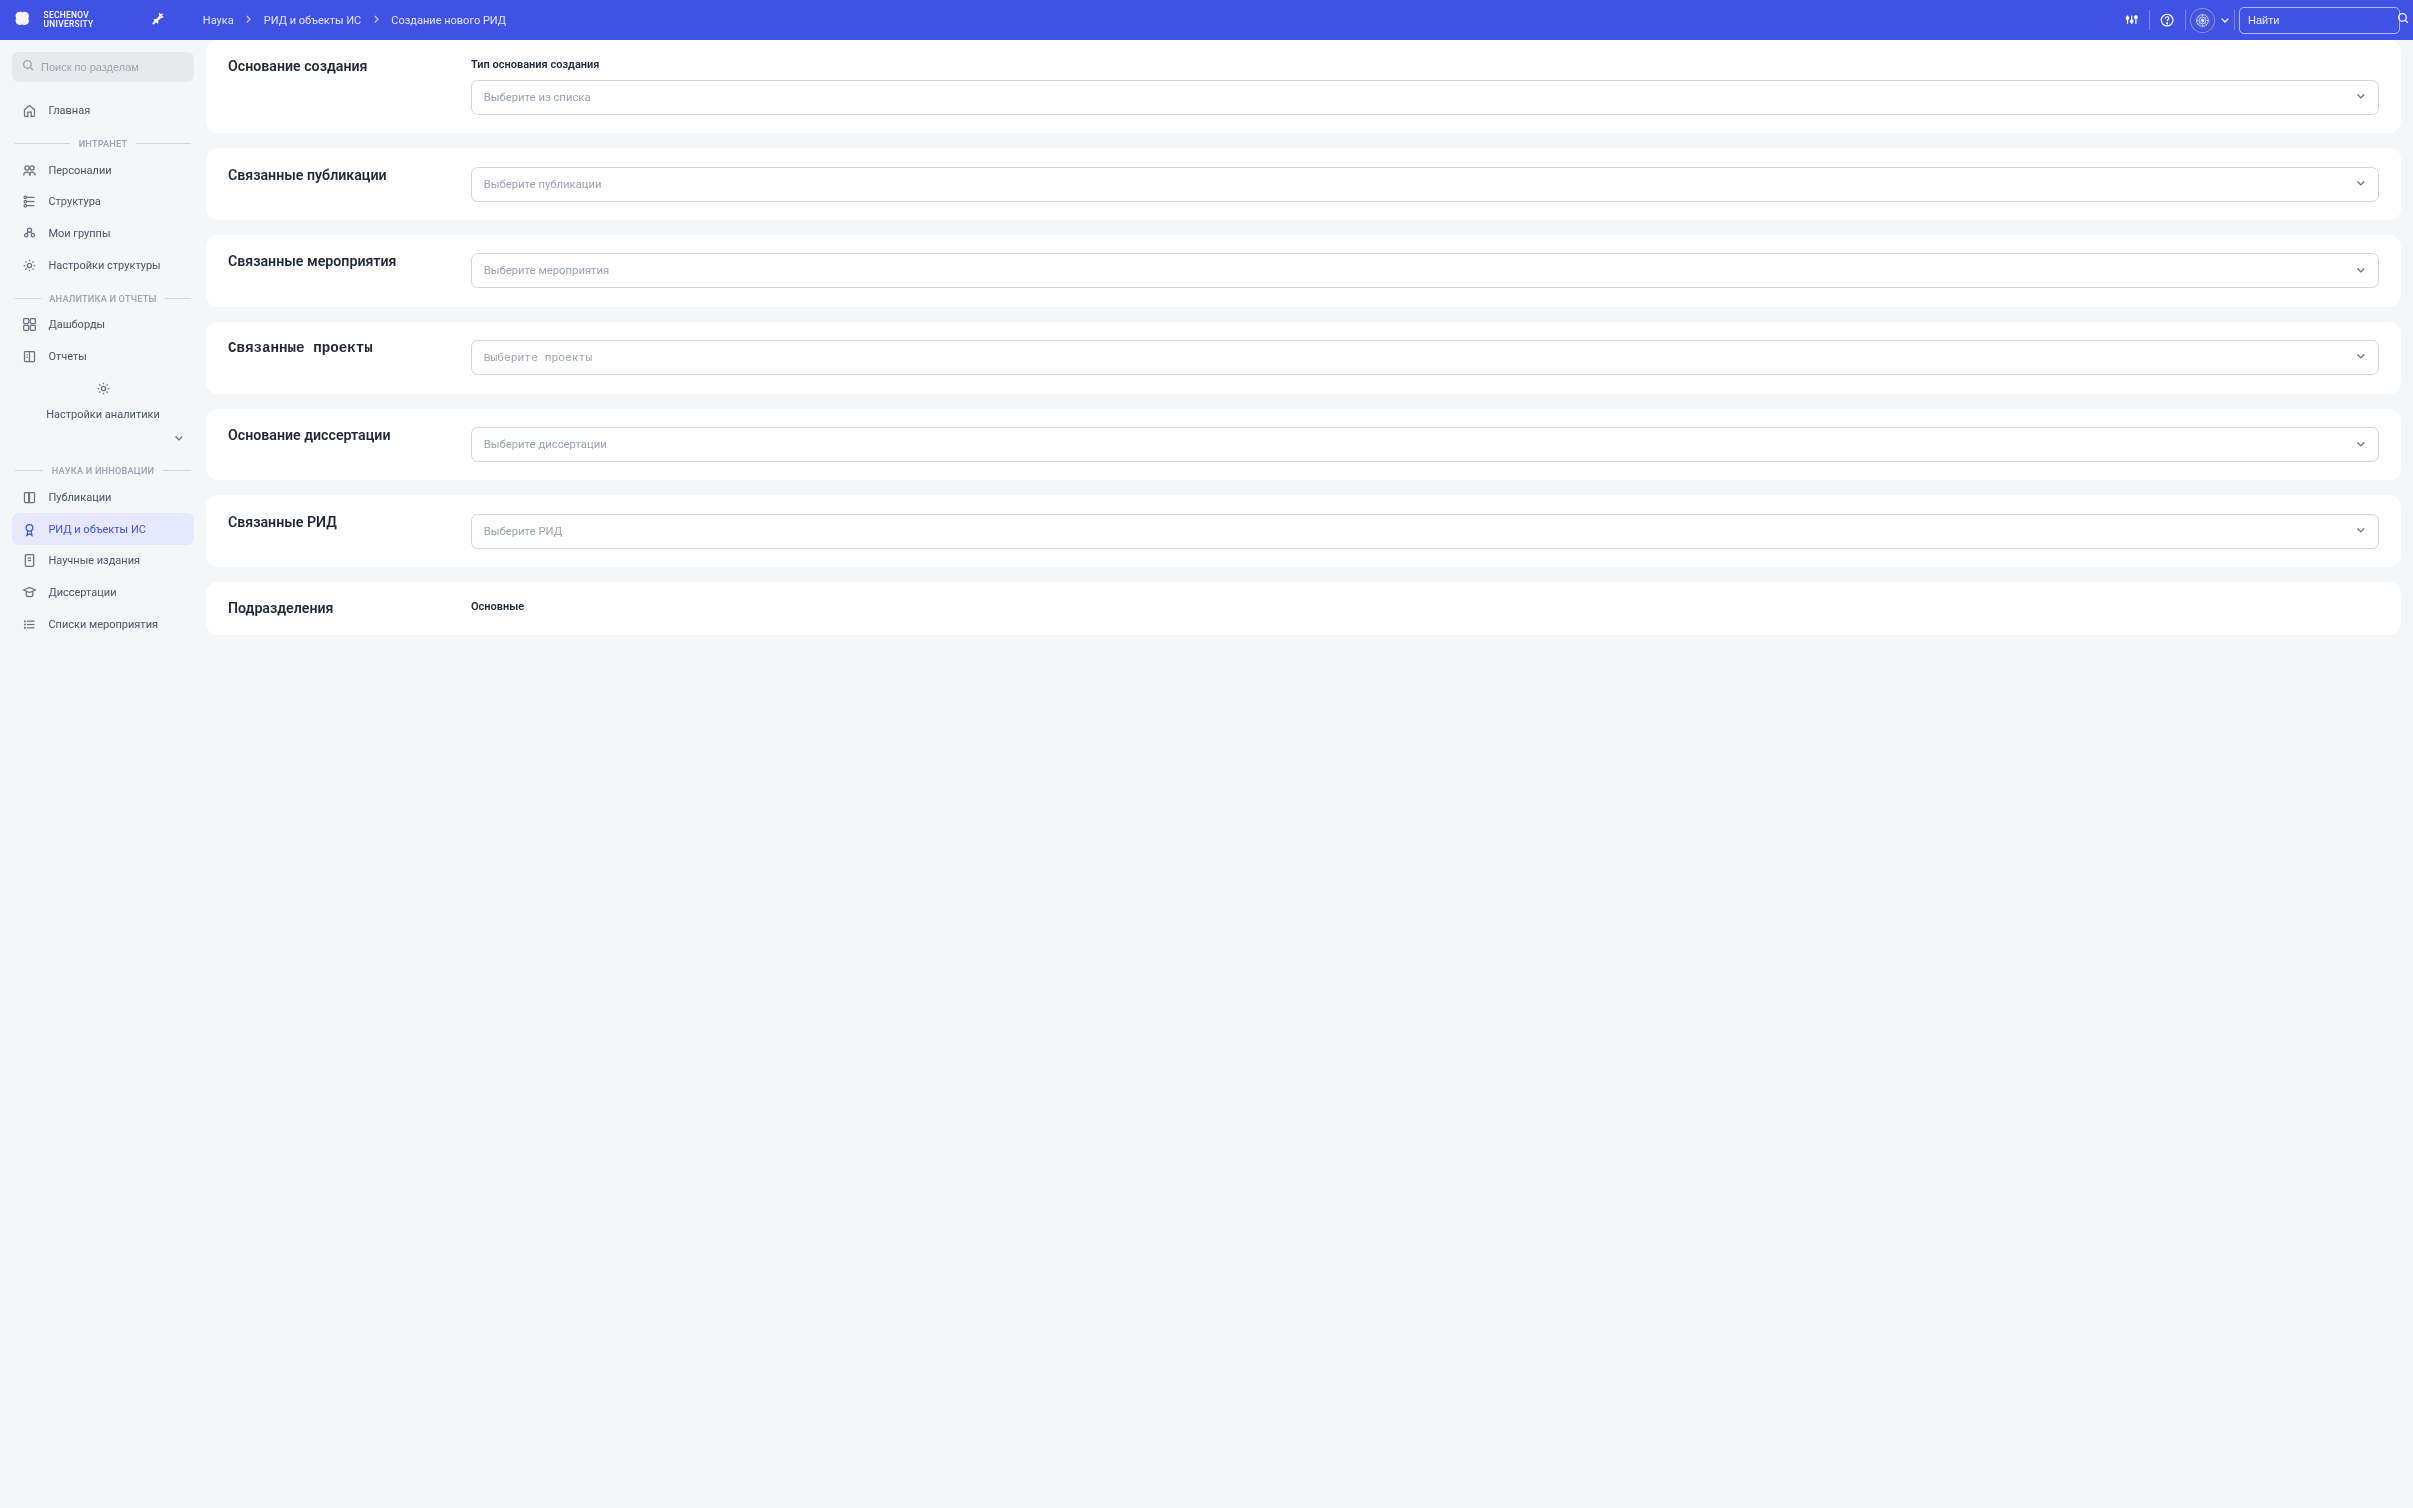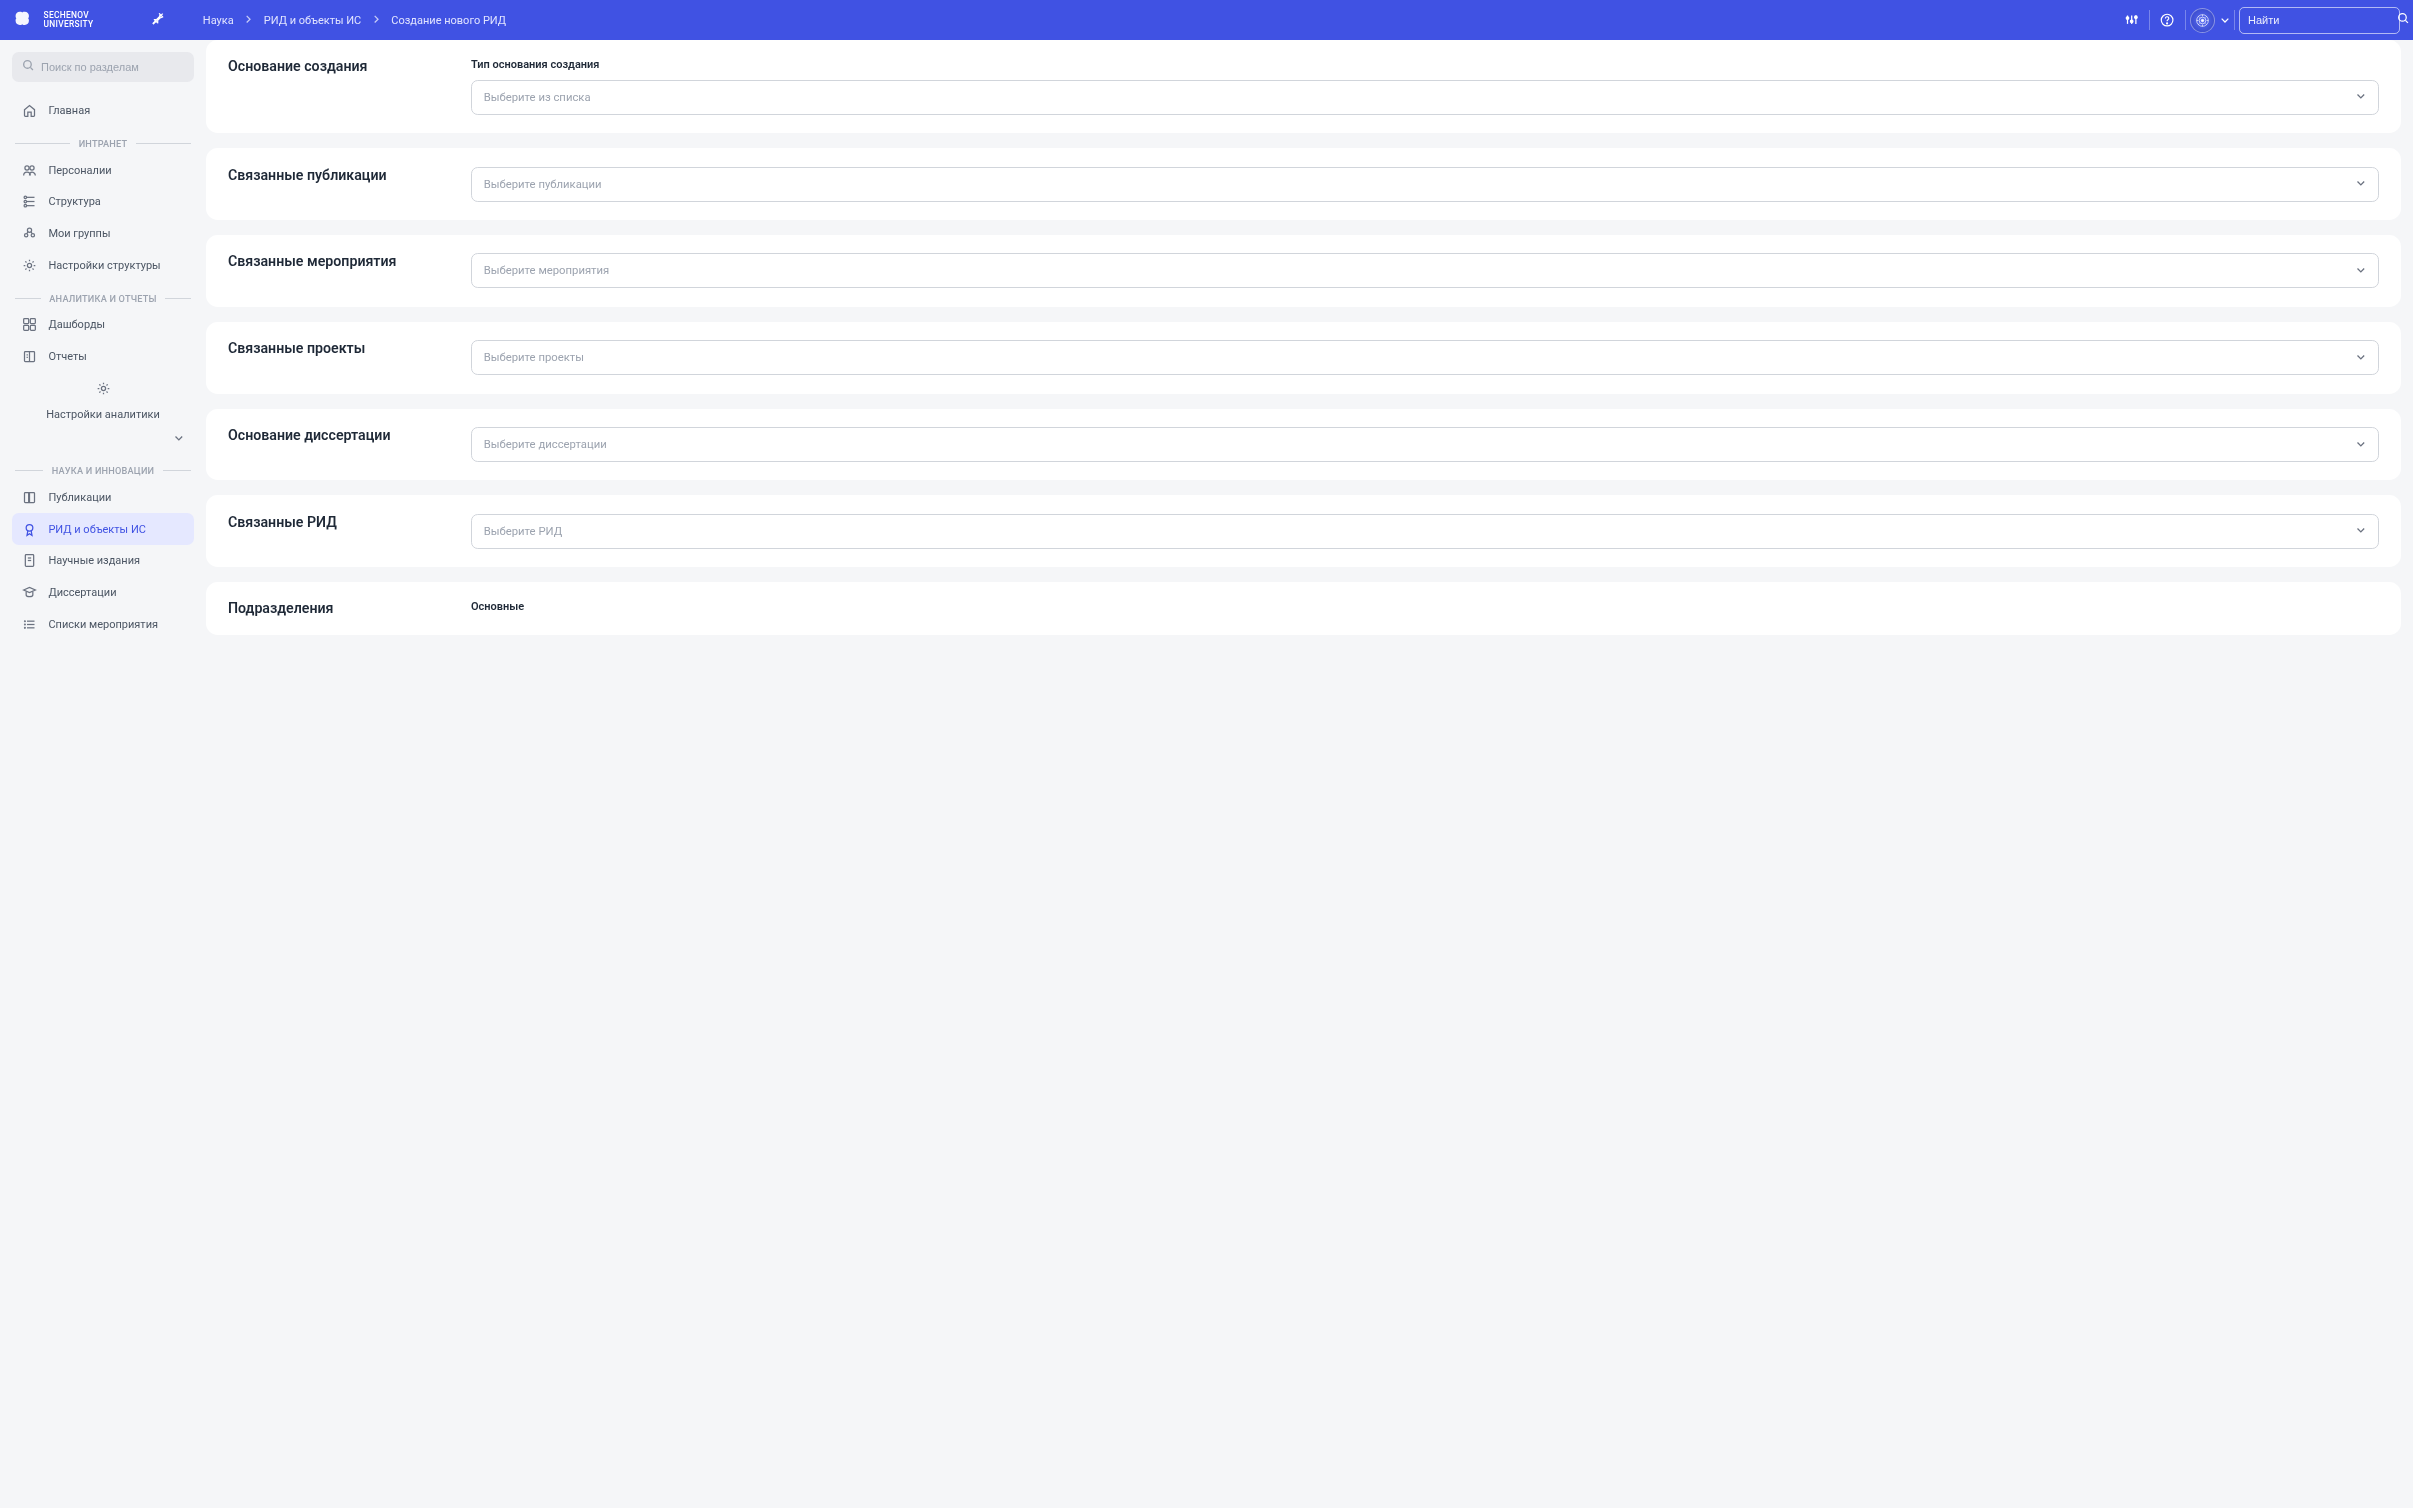--- a/index.html
+++ b/index.html
@@ -437,21 +437,21 @@
           <div class="card-title">Связанные мероприятия</div>
           <div class="card-body">
             <div class="select-field">
               <span>Выберите мероприятия</span>
               <span><svg width="11.7" height="8.4" viewBox="0 0 14 10" fill="none" stroke="#6b7280" stroke-width="1.6">
                   <path d="M3 3l4 4 4-4"></path>
                 </svg></span>
             </div>
           </div>
         </div>
-        <div class="card" style="margin-bottom: 15px;">
+        <div class="card" style="margin-bottom: 15px; font-family: Liberation Mono, monospace;">
           <div class="card-title">Связанные проекты</div>
           <div class="card-body">
             <div class="select-field">
               <span>Выберите проекты</span>
               <span><svg width="11.7" height="8.4" viewBox="0 0 14 10" fill="none" stroke="#6b7280" stroke-width="1.6">
                   <path d="M3 3l4 4 4-4"></path>
                 </svg></span>
             </div>
           </div>
         </div>

